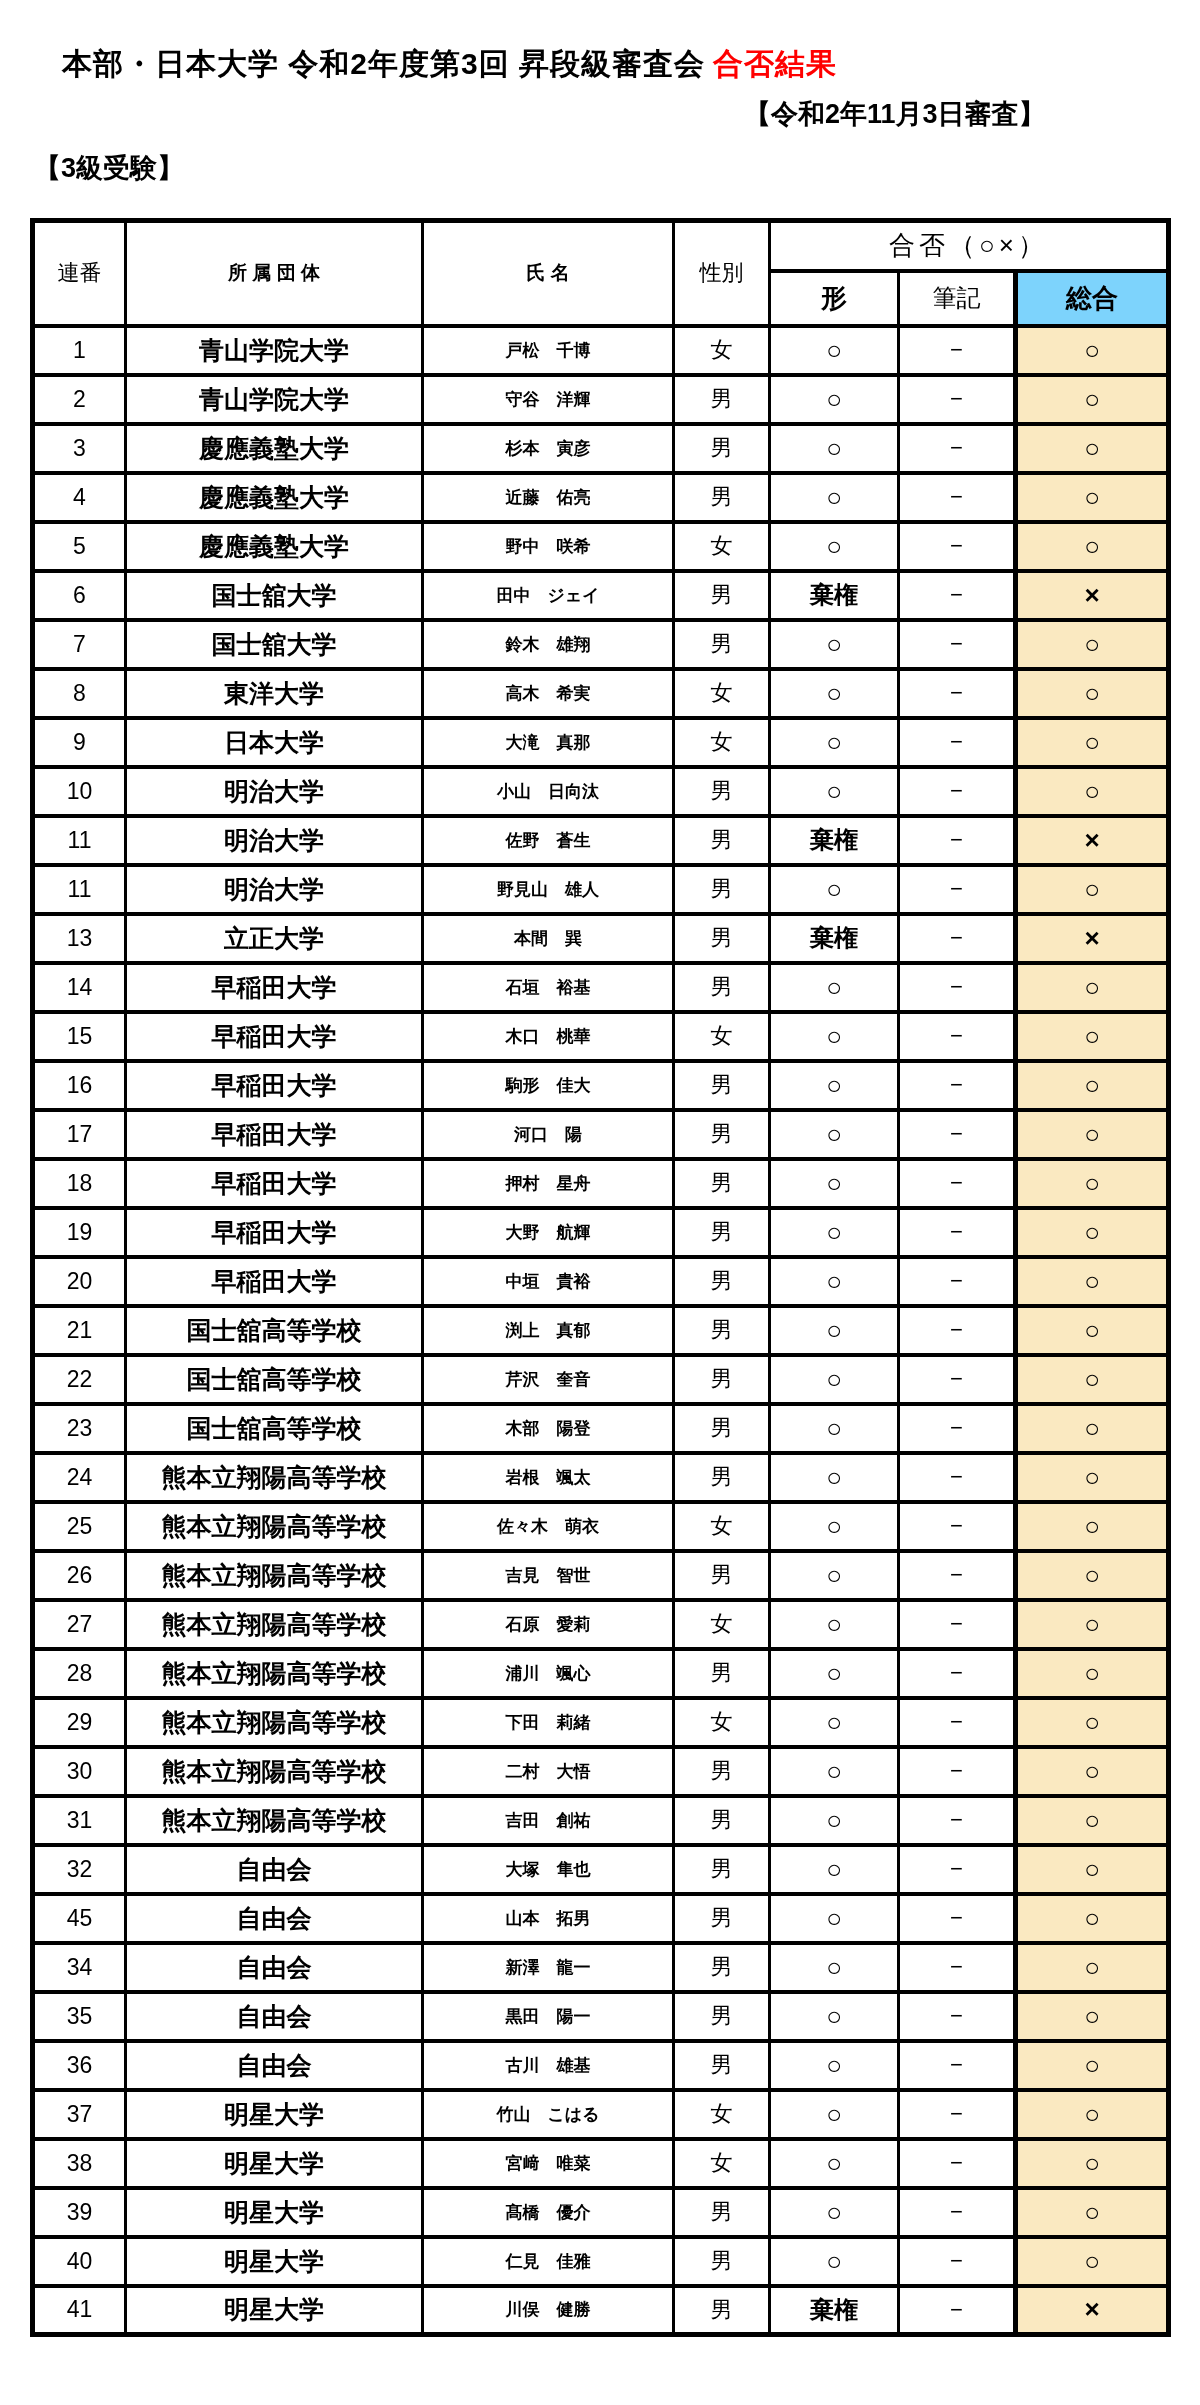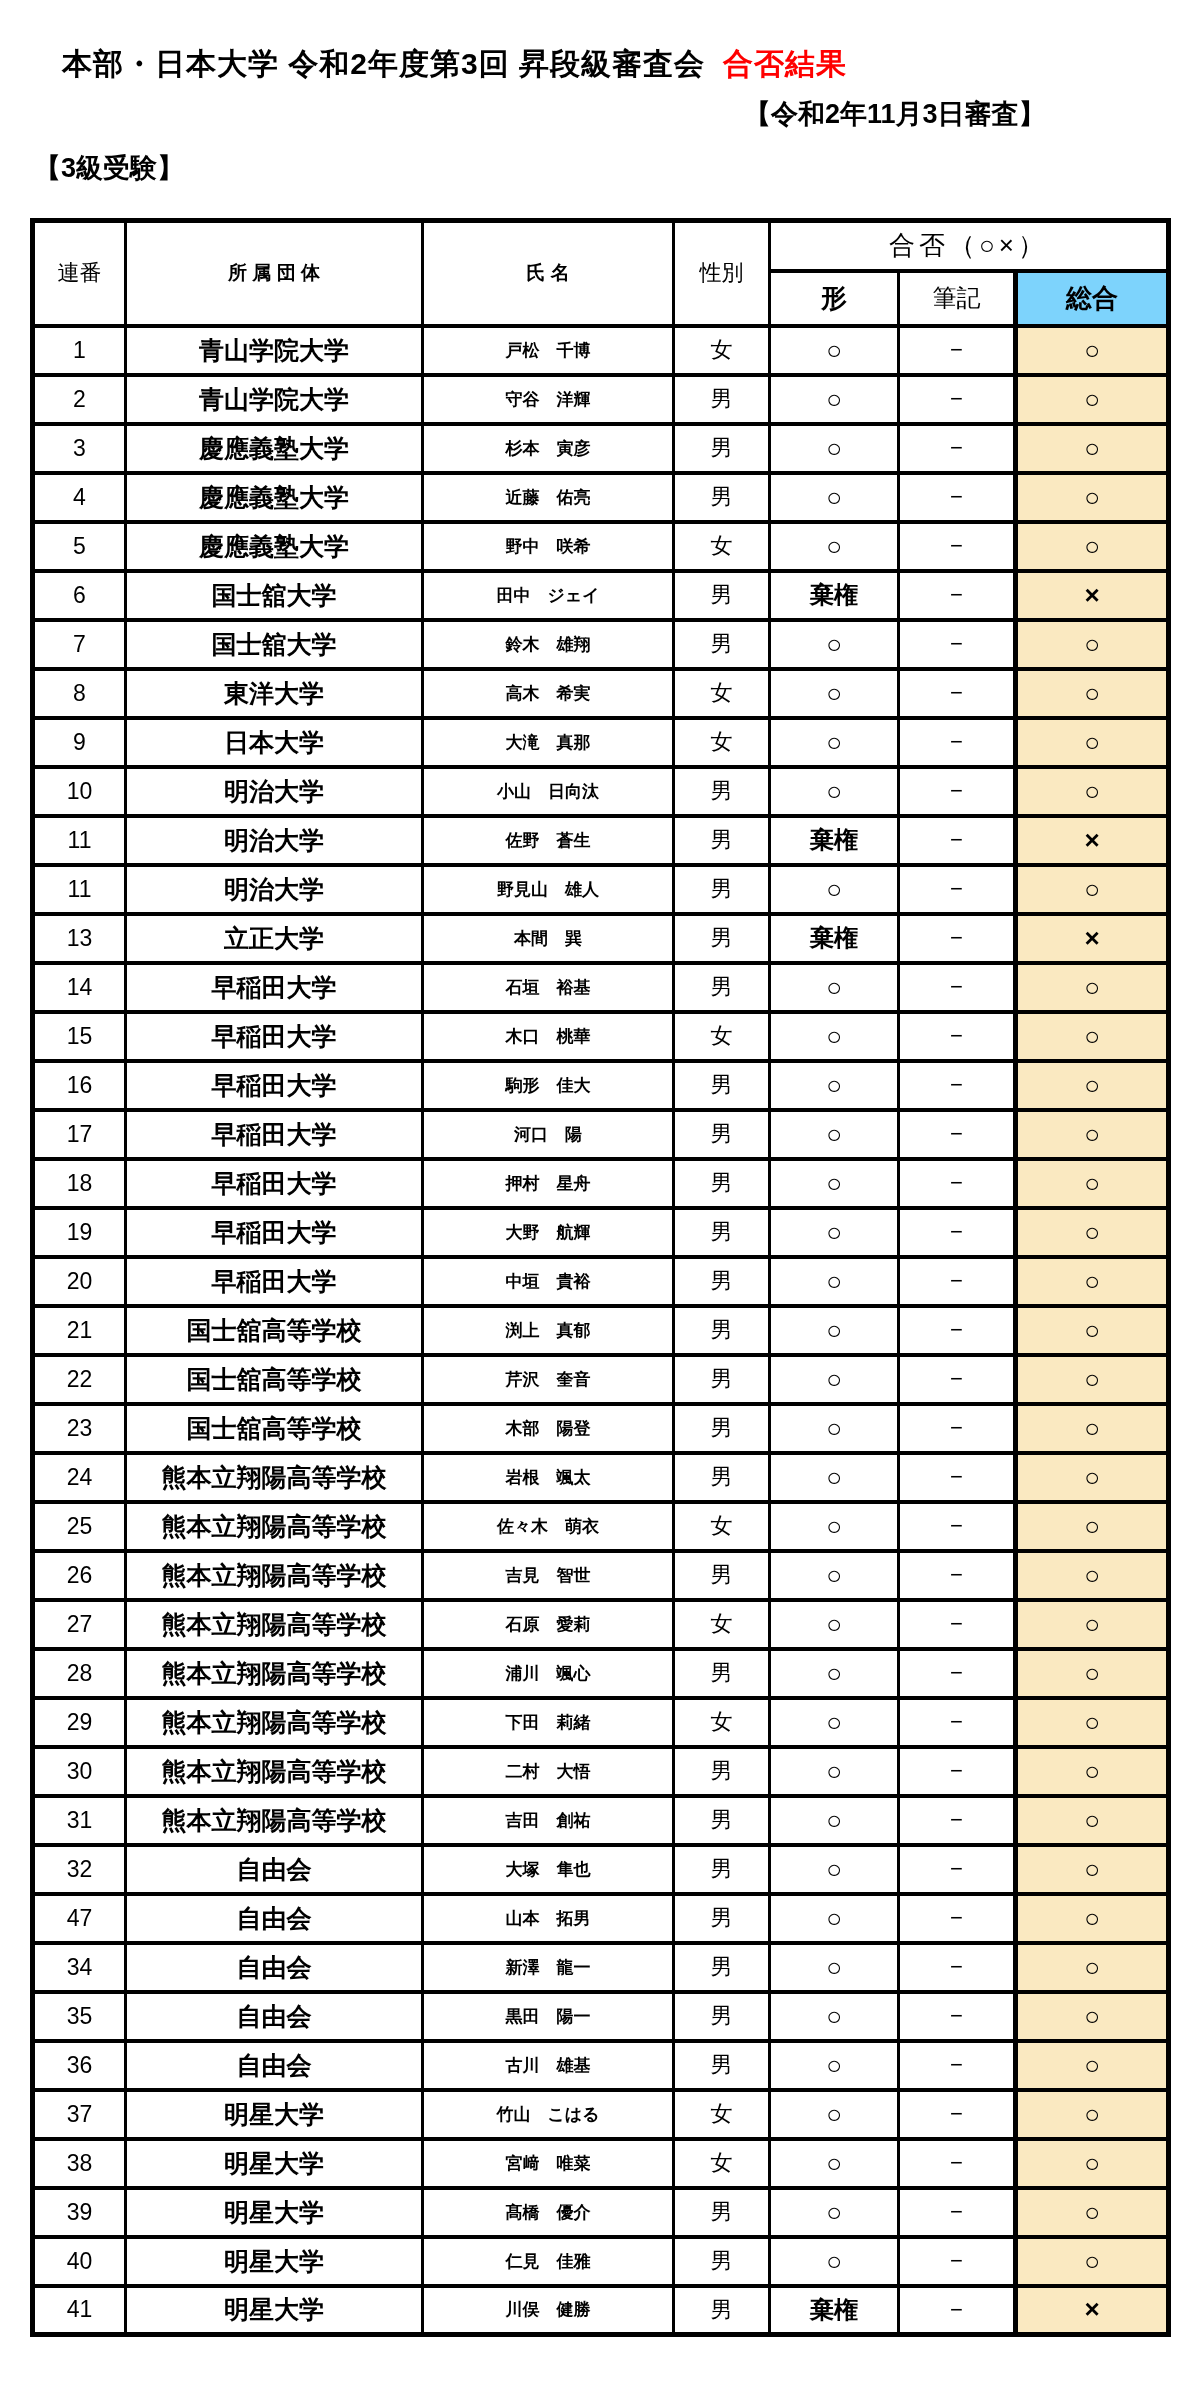--- a/index.html
+++ b/index.html
@@ -12,21 +12,21 @@
     color:#000000;
   }
   .title{
     position:absolute;
     left:62px; top:44px;
     font-size:30px;
     font-weight:bold;
     white-space:nowrap;
     letter-spacing:1px;
   }
-  .title .red{ color:#FF0000; margin-left:18px; }
+  .title .red{ color:#FF0000; margin-left:8px; }
   .date-note{
     position:absolute;
     left:744px; top:96px;
     font-size:27px;
     font-weight:bold;
     white-space:nowrap;
   }
   .section-label{
     position:absolute;
     left:34px; top:150px;
@@ -400,21 +400,21 @@
         <tr>
           <td class="c-seq">32</td>
           <td class="c-org">自由会</td>
           <td class="c-name">大塚　隼也</td>
           <td class="c-gender">男</td>
           <td class="c-kata">○</td>
           <td class="c-written">−</td>
           <td class="c-overall col-overall" style="background: rgb(250, 233, 193);">○</td>
         </tr>
         <tr>
-          <td class="c-seq">47</td>
+          <td class="c-seq">45</td>
           <td class="c-org">自由会</td>
           <td class="c-name">山本　拓男</td>
           <td class="c-gender">男</td>
           <td class="c-kata">○</td>
           <td class="c-written">−</td>
           <td class="c-overall col-overall" style="background: rgb(250, 233, 193);">○</td>
         </tr>
         <tr>
           <td class="c-seq">34</td>
           <td class="c-org">自由会</td>

